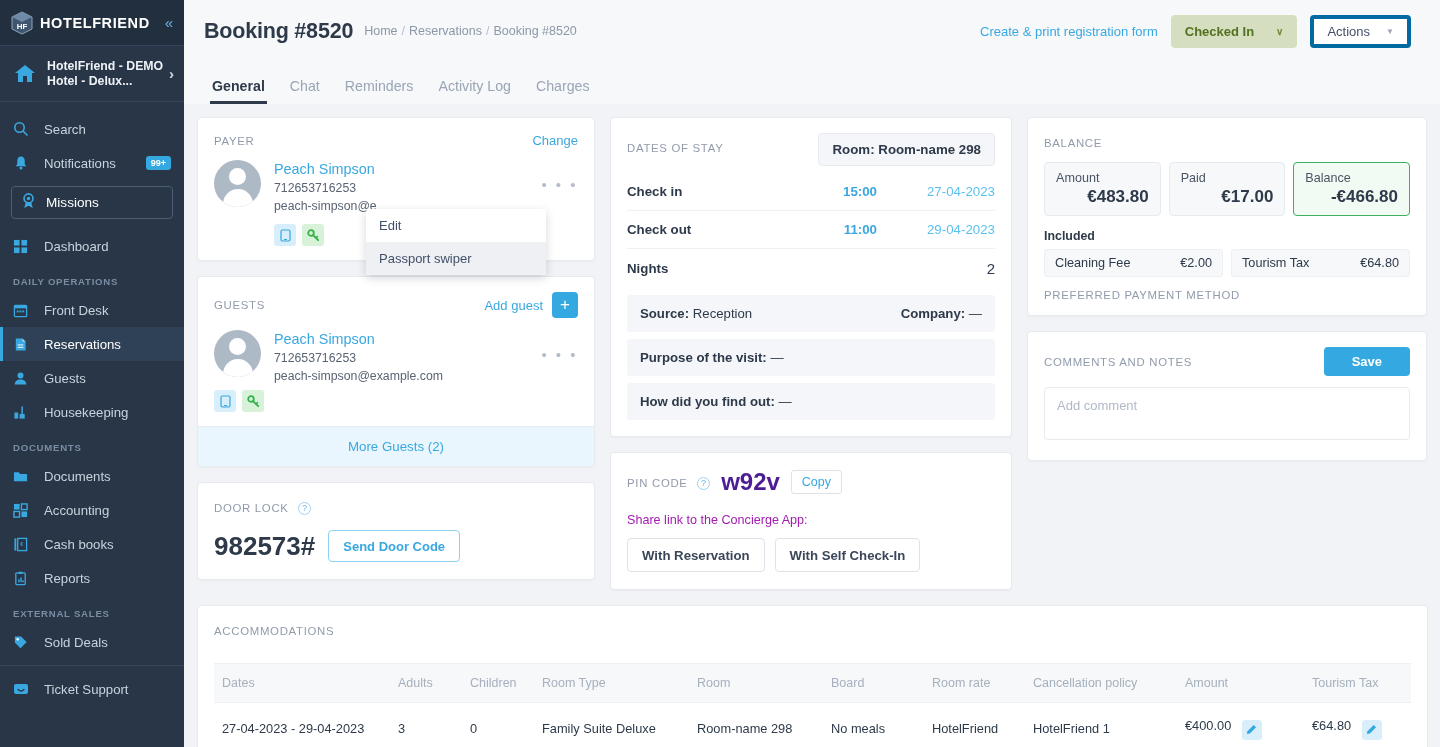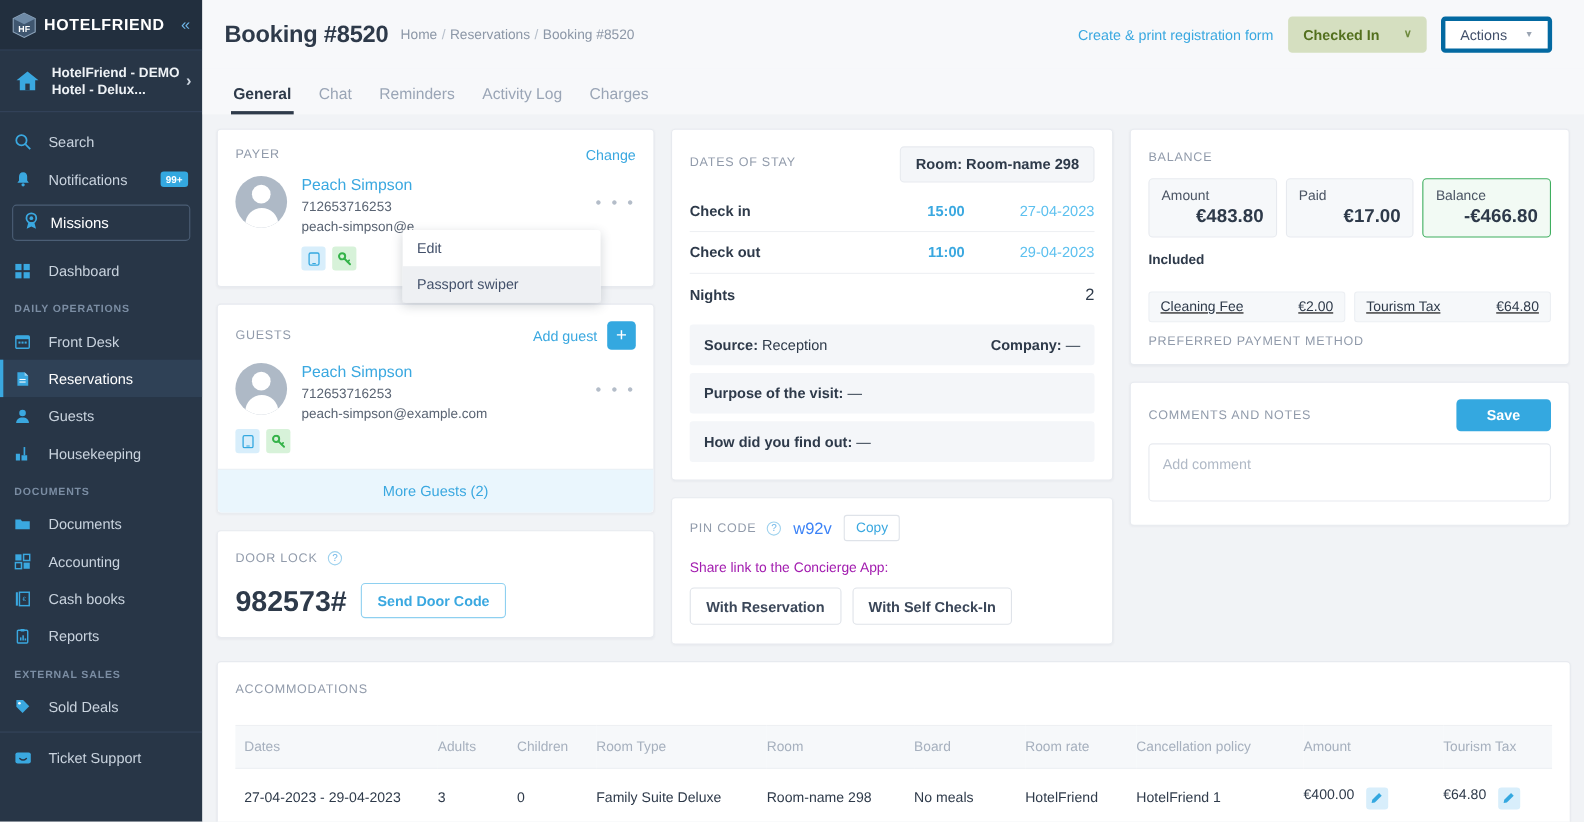--- a/index.html
+++ b/index.html
@@ -192,21 +192,21 @@
   .drow .n { color: #2e3a4a; font-size: 15px; }
   .graybar {
     background: #f4f6f9; border-radius: 3px; padding: 11px 13px; margin-top: 7px;
     font-size: 13.2px; color: #2e3a4a; display: flex; justify-content: space-between;
   }
   .graybar b { font-weight: bold; }
 
   
   .pincard { padding: 15px 16px 17px 16px; }
   .pinrow { display: flex; align-items: center; gap: 11px; }
-  .pinval { font-size: 15px; font-weight: normal; color: #3b82f6; }
+  .pinval { font-size: 24px; font-weight: bold; color: #4c1d95; }
   .btn-copy {
     border: 1px solid #dfe3e9; background: #fff; border-radius: 3px; color: #3aa8e0;
     font-size: 12.5px; padding: 4px 10px; cursor: pointer;
   }
   .sharelbl { font-size: 12.6px; color: #a21caf; margin-top: 17px; }
   .sharebtns { display: flex; gap: 10px; margin-top: 11px; }
   .btn-outline-gray {
     border: 1px solid #dfe3e9; background: #fff; border-radius: 4px;
     padding: 0 14px; height: 34px; display: flex; align-items: center;
     font-size: 13.2px; font-weight: bold; color: #3b4759; cursor: pointer;
@@ -215,21 +215,21 @@
   
   .balance { padding: 15px 16px 14px 16px; }
   .bal-boxes { display: flex; gap: 8px; margin-top: 11px; }
   .bal-box {
     flex: 1; background: #f6f8fa; border: 1px solid #e7eaef; border-radius: 4px; padding: 8px 11px;
   }
   .bal-box.hl { background: #f2faf4; border: 1.5px solid #3fae5f; }
   .bal-lbl { font-size: 12.6px; color: #4a5463; }
   .bal-val { font-size: 17px; font-weight: bold; color: #2e3a4a; margin-top: 2px; text-align: right; }
   .inc-lbl { font-size: 12.4px; font-weight: bold; color: #2e3a4a; margin-top: 13px; }
-  .inc-boxes { display: flex; gap: 8px; margin-top: 22px; text-decoration: underline; }
+  .inc-boxes { display: flex; gap: 8px; margin-top: 6px; }
   .inc-box {
     flex: 1; background: #f6f8fa; border: 1px solid #eceff3; border-radius: 3px;
     padding: 6px 10px; display: flex; justify-content: space-between;
     font-size: 12.7px; color: #2e3a4a;
   }
   .ppm { font-size: 11.4px; letter-spacing: .7px; color: #919bab; margin-top: 12px; }
 
   
   .comments { padding: 15px 16px 16px 16px; }
   .btn-save {

